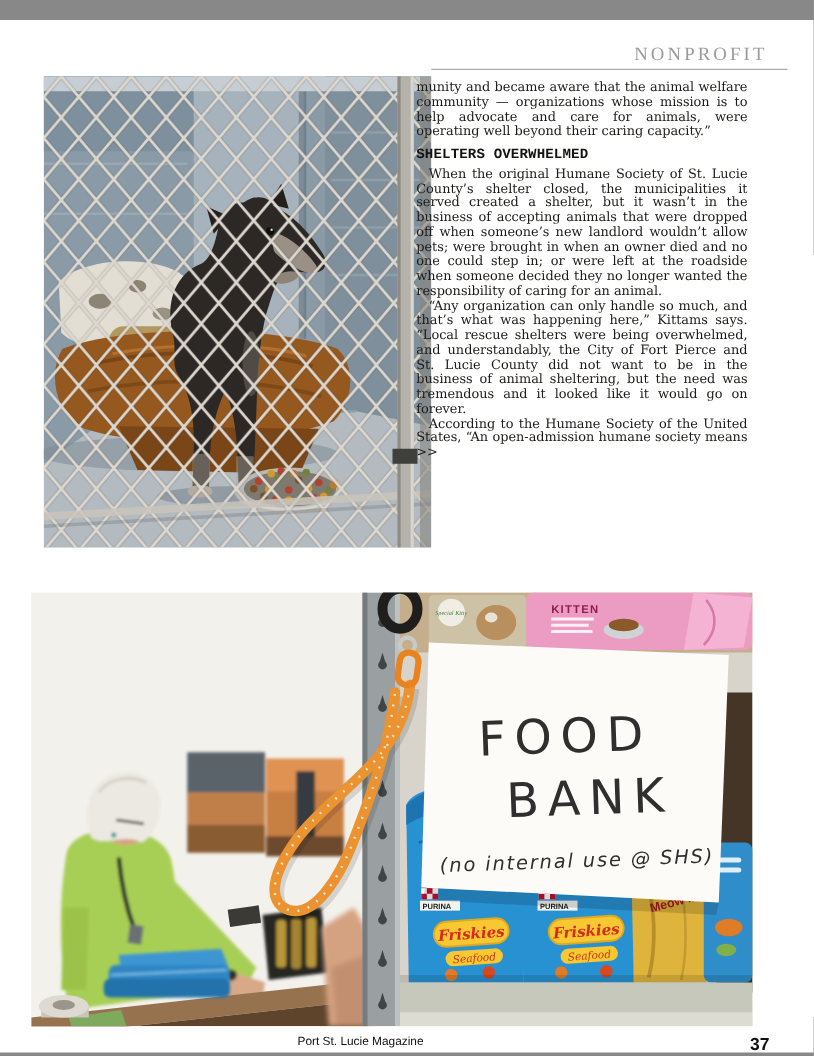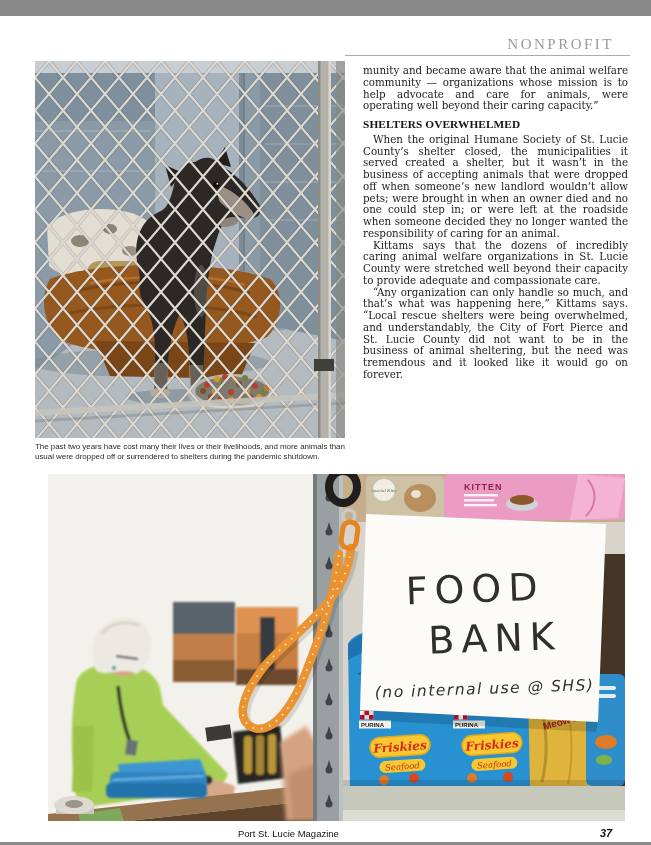--- a/index.html
+++ b/index.html
@@ -18,47 +18,47 @@
     font-size:15px; line-height:16px; letter-spacing:2.5px;
     color:#9b9b9b;
   }
   
   .kennel-photo { position:absolute; left:35px; top:45px; width:310px; height:377px; }
   .kennel-photo svg, .foodbank-photo svg { display:block; }
   .kennel-caption {
     position:absolute; left:35px; top:426px; width:318px;
     font-size:8px; line-height:10.2px; letter-spacing:-0.05px; color:#2b2b28;
   }
-  .foodbank-photo { position:absolute; left:48px; top:458px; width:577px; height:347px; }
+  .foodbank-photo { position:absolute; left:25px; top:458px; width:577px; height:347px; }
   .fb-caption {
     position:absolute; left:22px; top:14px; width:186px;
     font-size:9.2px; line-height:10.8px; color:#26261f;
   }
   
   .article {
-    position:absolute; left:363px; top:49px; width:265px;
+    position:absolute; left:333px; top:49px; width:265px;
     font-family:"DejaVu Serif", serif;
     font-size:10.3px; line-height:11.75px; text-align:justify;
     color:#1d1c1a;
   }
   .article h3 {
-    font-family:Liberation Serif, serif;
+    font-family:Liberation Mono, monospace;
     font-size:11.3px; letter-spacing:.1px; color:#141412;
     margin:7px 0 3px 0;
   }
   .article p { margin:0; text-indent:10px; }
   .article p.p-first { text-indent:0; }
   
   .footer-mag {
     position:absolute; left:238px; top:812px;
     font-size:9.5px; font-weight:normal; color:#111;
   }
   .footer-page {
     position:absolute; left:600px; top:811px;
-    font-size:11px; font-weight:600; color:#111;font-style:italic;
+    font-size:14px; font-weight:600; color:#111;
   }
   text { user-select:none; }
 </style>
 </head>
 <body>
 
 <div class="page">
 
   <div class="section-head">NONPROFIT</div>
 
@@ -156,28 +156,27 @@
       </g>
       <g>
         <rect x="283" y="0" width="13" height="377" fill="#b5b2ac"></rect>
         <rect x="283" y="0" width="2.5" height="377" fill="#8e8b85"></rect>
         <rect x="293.5" y="0" width="2.5" height="377" fill="#d8d5cf"></rect>
         <rect x="301" y="0" width="9" height="377" fill="#878580" opacity="0.6"></rect>
         <rect x="279" y="298" width="20" height="12" fill="#3f3f3b"></rect>
       </g>
     </svg>
   </div>
-  <div class="kennel-caption">The past two years have cost many their lives or their livelihoods, and more animals than usual were dropped off or surrendered to shelters during the pandemic shutdown.</div>
 
   <div class="article">
     <p class="p-first">munity and became aware that the animal welfare community — organizations whose mission is to help advocate and care for animals, were operating well beyond their caring capacity.”</p>
     <h3>SHELTERS OVERWHELMED</h3>
     <p>When the original Humane Society of St. Lucie County’s shelter closed, the municipalities it served created a shelter, but it wasn’t in the business of accepting animals that were dropped off when someone’s new landlord wouldn’t allow pets; were brought in when an owner died and no one could step in; or were left at the roadside when someone decided they no longer wanted the responsibility of caring for an animal.</p>
-    <p>Kittams says that the dozens of incredibly caring animal welfare organizations in St. Lucie County were stretched well beyond their capacity to provide adequate and compassionate care.</p>
     <p>“Any organization can only handle so much, and that’s what was happening here,” Kittams says. “Local rescue shelters were being overwhelmed, and understandably, the City of Fort Pierce and St. Lucie County did not want to be in the business of animal sheltering, but the need was tremendous and it looked like it would go on forever.</p>
+    <p>According to the Humane Society of the United States, “An open-admission humane society means &gt;&gt;</p>
   </div>
 
   <div class="foodbank-photo">
     <svg width="577" height="347" viewBox="0 0 577 347">
       <defs>
         <filter id="soft1" x="-10%" y="-10%" width="120%" height="120%">
             <feGaussianBlur stdDeviation="1.1"></feGaussianBlur>
           </filter>
         <filter id="soft2" x="-20%" y="-20%" width="140%" height="140%">
             <feGaussianBlur stdDeviation="2.2"></feGaussianBlur>

